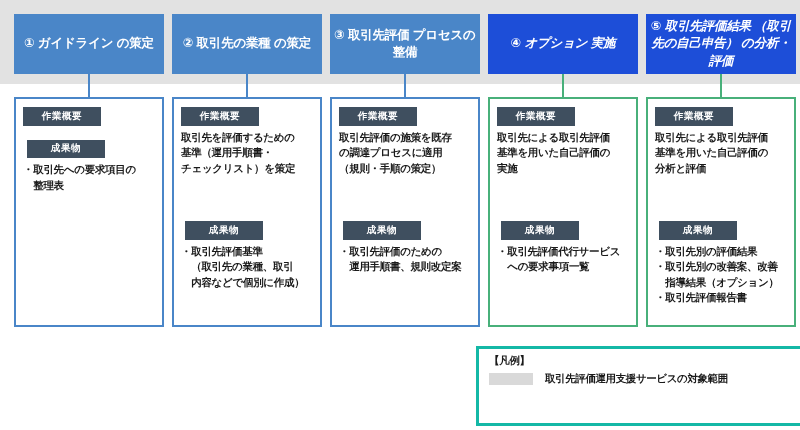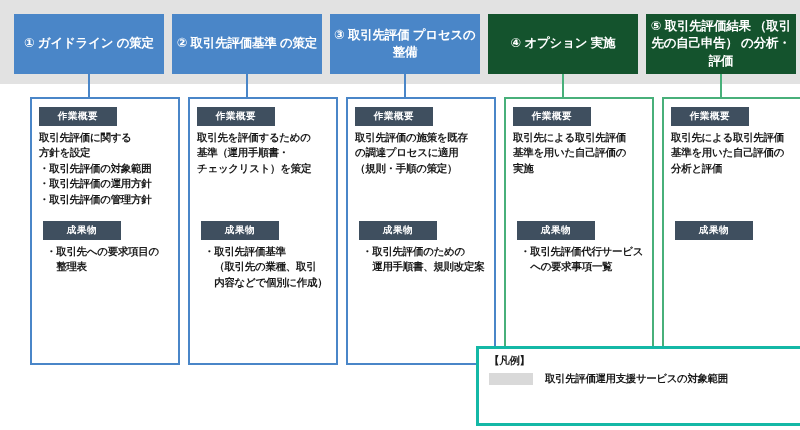--- a/index.html
+++ b/index.html
@@ -54,40 +54,40 @@
     justify-content: center;
     text-align: center;
     color: #ffffff;
     font-size: 12.5px;
     font-weight: bold;
     line-height: 1.38;
     letter-spacing: -0.2px;
     padding: 0 4px;
   }
   .phase-header.blue  { background: #4a86c8; }
-  .phase-header.green { background: #14532d; }
+  .phase-header.green { background: #1d4ed8; font-style: italic; }
 
   
   .connector {
     position: absolute;
     top: 74px;
     left: 74px;
     width: 2px;
     height: 24px;
   }
   .connector.blue  { background: #4a86c8; }
   .connector.green { background: #48b07a; }
 
   
   .body-box {
     position: absolute;
     top: 97px;
-    left: 16px;
+    left: 0;
     width: 150px;
-    height: 268px;
+    height: 230px;
     background: #ffffff;
     border: 2px solid #4a86c8;
     padding: 8px 7px 6px 7px;
   }
   .body-box.green { border-color: #48b07a; }
 
   
   .badge {
     display: block;
     width: 78px;
@@ -104,21 +104,21 @@
 
   
   .body-text {
     font-size: 10.5px;
     line-height: 1.48;
     color: #1a1a1a;
     font-weight: bold;
     letter-spacing: -0.3px;
     white-space: pre-line;
   }
-  .body-text.list { margin-top: 0; margin-left: 7px; }
+  .body-text.list { margin-top: 0; }
 
   
   .legend {
     position: absolute;
     left: 476px;
     top: 346px;
     width: 360px;
     height: 80px;
     background: #ffffff;
     border: 3px solid #14b8a6;
@@ -156,33 +156,28 @@
 <div id="diagram">
 
   <div class="grey-band"></div>
 
   <div class="column c0">
     <div class="phase-header blue">① ガイドライン
 の策定</div>
     <div class="connector blue"></div>
     <div class="body-box">
       <span class="badge">作業概要</span>
-      <div class="body-text">取引先評価に関する
-方針を設定
-・取引先評価の対象範囲
-・取引先評価の運用方針
-・取引先評価の管理方針</div>
       <span class="badge outcome" style="margin-top:14px">成果物</span>
       <div class="body-text list">・取引先への要求項目の
 　整理表</div>
     </div>
   </div>
 
   <div class="column c1">
-    <div class="phase-header blue">② 取引先評価基準
+    <div class="phase-header blue">② 取引先の業種
 の策定</div>
     <div class="connector blue"></div>
     <div class="body-box">
       <span class="badge">作業概要</span>
       <div class="body-text">取引先を評価するための
 基準（運用手順書・
 チェックリスト）を策定</div>
       <span class="badge outcome" style="margin-top:45px">成果物</span>
       <div class="body-text list">・取引先評価基準
 　（取引先の業種、取引
@@ -224,20 +219,24 @@
     <div class="phase-header green">⑤ 取引先評価結果
 （取引先の自己申告）
 の分析・評価</div>
     <div class="connector green"></div>
     <div class="body-box green">
       <span class="badge">作業概要</span>
       <div class="body-text">取引先による取引先評価
 基準を用いた自己評価の
 分析と評価</div>
       <span class="badge outcome" style="margin-top:45px">成果物</span>
+      <div class="body-text list">・取引先別の評価結果
+・取引先別の改善案、改善
+　指導結果（オプション）
+・取引先評価報告書</div>
     </div>
   </div>
 
   <div class="legend">
     <div class="legend-title">【凡例】</div>
 
 
 
     <div class="legend-row">
       <span class="legend-swatch" style="background: rgb(217, 217, 217);"></span>

